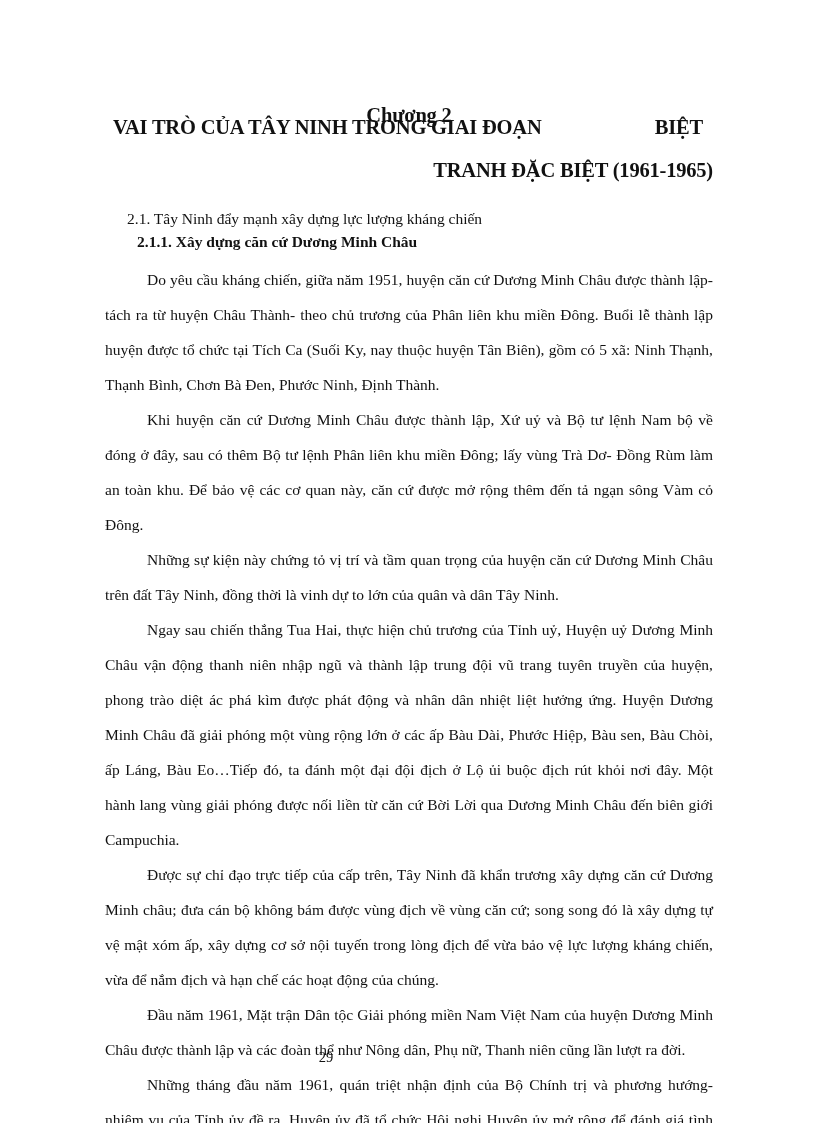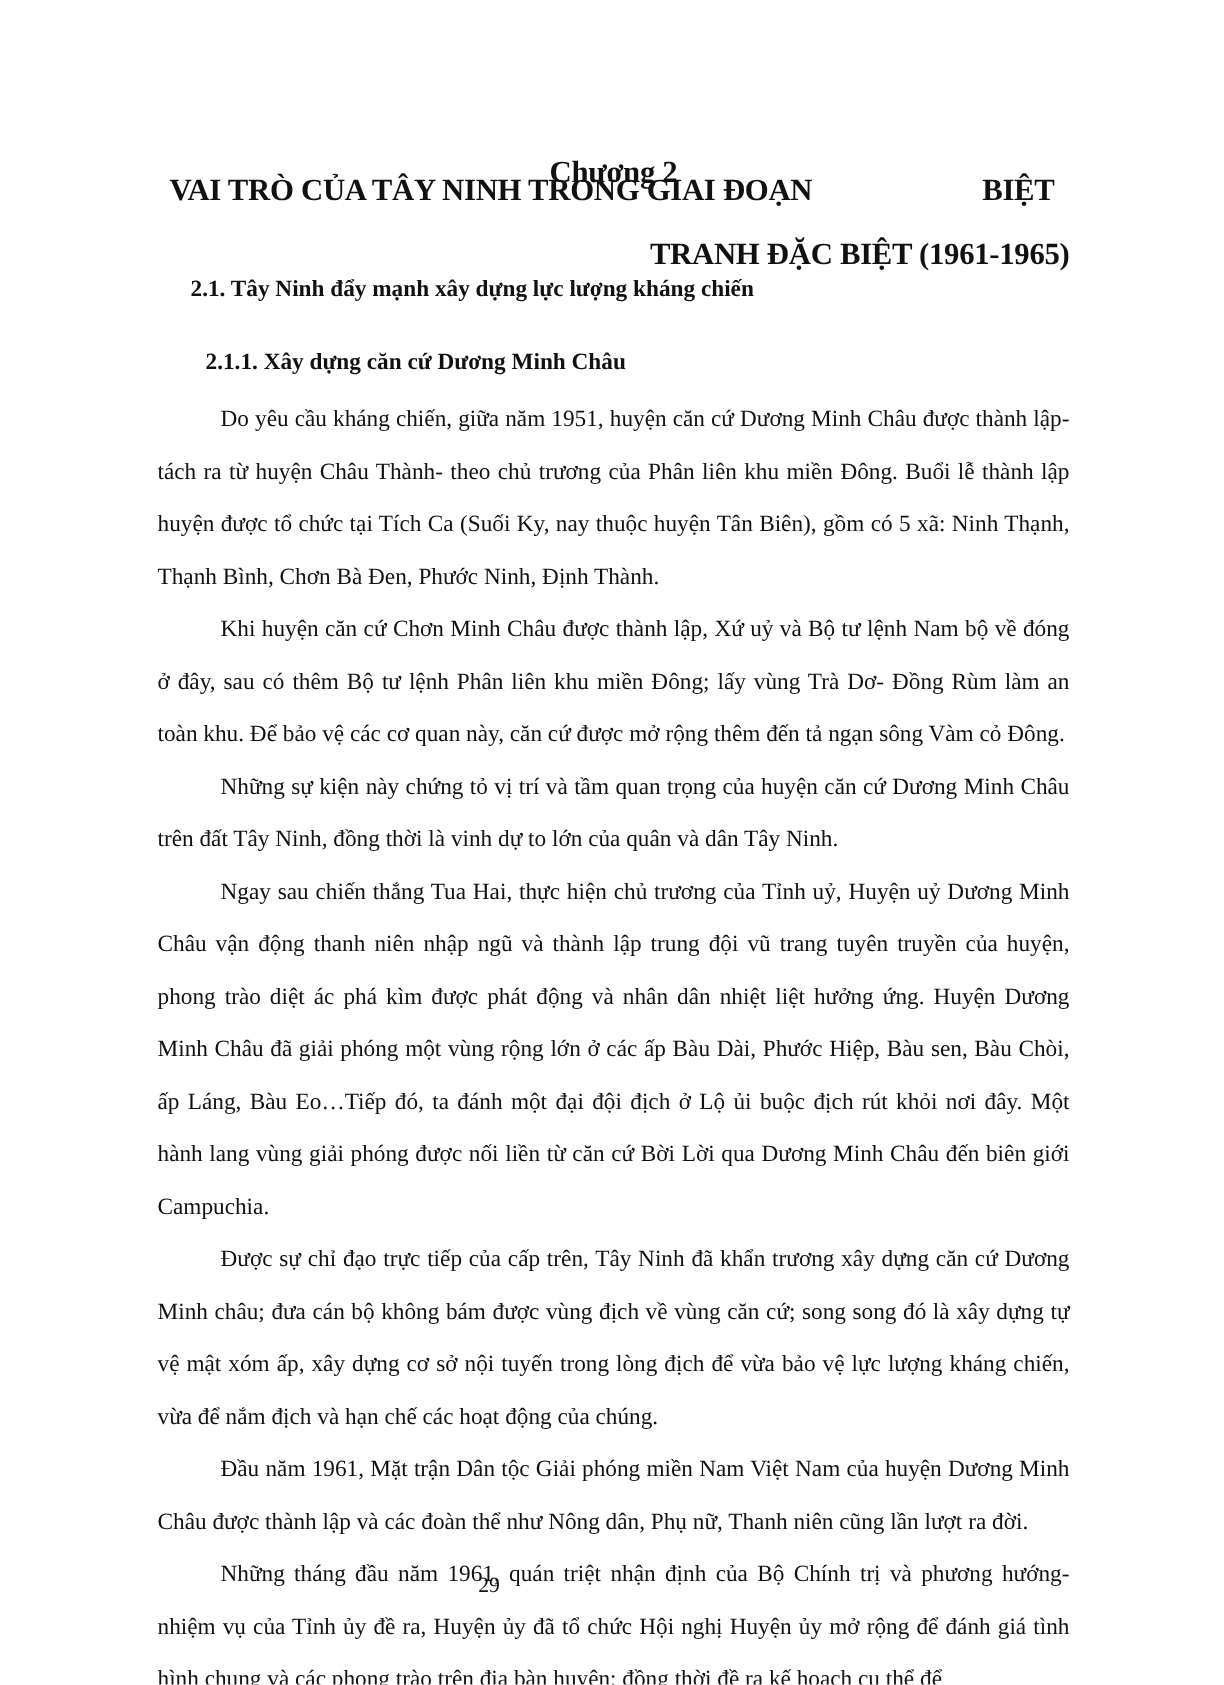--- a/index.html
+++ b/index.html
@@ -49,23 +49,23 @@
       top: 159px;
       left: 0;
       width: 608px;
       text-align: right;
       font-weight: bold;
       font-size: 20.5px;
       letter-spacing: -0.2px;
     }
     .h2 {
       position: absolute;
-      top: 184px;
+      top: 210px;
       left: 22px;
-      font-weight: bold;
+      font-weight: normal;
       font-size: 15.5px;
       white-space: nowrap;
     }
     .h3 {
       position: absolute;
       top: 233px;
       left: 32px;
       font-weight: bold;
       font-size: 15.5px;
       white-space: nowrap;
@@ -101,21 +101,21 @@
     <span>VAI TRÒ CỦA TÂY NINH TRONG GIAI ĐOẠN</span>
     <span>BIỆT</span>
   </div>
   <div class="chapter-title-2">TRANH ĐẶC BIỆT (1961-1965)</div>
 
   <div class="h2">2.1. Tây Ninh đẩy mạnh xây dựng lực lượng kháng chiến</div>
   <div class="h3">2.1.1. Xây dựng căn cứ Dương Minh Châu</div>
 
   <div class="body-text">
     <p>Do yêu cầu kháng chiến, giữa năm 1951, huyện căn cứ Dương Minh Châu được thành lập- tách ra từ huyện Châu Thành- theo chủ trương của Phân liên khu miền Đông. Buổi lễ thành lập huyện được tổ chức tại Tích Ca (Suối Ky, nay thuộc huyện Tân Biên), gồm có 5 xã: Ninh Thạnh, Thạnh Bình, Chơn Bà Đen, Phước Ninh, Định Thành.</p>
-    <p>Khi huyện căn cứ Chơn Minh Châu được thành lập, Xứ uỷ và Bộ tư lệnh Nam bộ về đóng ở đây, sau có thêm Bộ tư lệnh Phân liên khu miền Đông; lấy vùng Trà Dơ- Đồng Rùm làm an toàn khu. Để bảo vệ các cơ quan này, căn cứ được mở rộng thêm đến tả ngạn sông Vàm cỏ Đông.</p>
+    <p>Khi huyện căn cứ Dương Minh Châu được thành lập, Xứ uỷ và Bộ tư lệnh Nam bộ về đóng ở đây, sau có thêm Bộ tư lệnh Phân liên khu miền Đông; lấy vùng Trà Dơ- Đồng Rùm làm an toàn khu. Để bảo vệ các cơ quan này, căn cứ được mở rộng thêm đến tả ngạn sông Vàm cỏ Đông.</p>
     <p>Những sự kiện này chứng tỏ vị trí và tầm quan trọng của huyện căn cứ Dương Minh Châu trên đất Tây Ninh, đồng thời là vinh dự to lớn của quân và dân Tây Ninh.</p>
     <p>Ngay sau chiến thắng Tua Hai, thực hiện chủ trương của Tỉnh uỷ, Huyện uỷ Dương Minh Châu vận động thanh niên nhập ngũ và thành lập trung đội vũ trang tuyên truyền của huyện, phong trào diệt ác phá kìm được phát động và nhân dân nhiệt liệt hưởng ứng. Huyện Dương Minh Châu đã giải phóng một vùng rộng lớn ở các ấp Bàu Dài, Phước Hiệp, Bàu sen, Bàu Chòi, ấp Láng, Bàu Eo…Tiếp đó, ta đánh một đại đội địch ở Lộ ủi buộc địch rút khỏi nơi đây. Một hành lang vùng giải phóng được nối liền từ căn cứ Bời Lời qua Dương Minh Châu đến biên giới Campuchia.</p>
     <p>Được sự chỉ đạo trực tiếp của cấp trên, Tây Ninh đã khẩn trương xây dựng căn cứ Dương Minh châu; đưa cán bộ không bám được vùng địch về vùng căn cứ; song song đó là xây dựng tự vệ mật xóm ấp, xây dựng cơ sở nội tuyến trong lòng địch để vừa  bảo vệ lực lượng kháng chiến, vừa để nắm địch và hạn chế các hoạt động của chúng.</p>
     <p>Đầu năm 1961, Mặt trận Dân tộc Giải phóng miền Nam Việt Nam của huyện Dương Minh Châu được thành lập và các đoàn thể như Nông dân, Phụ nữ, Thanh niên cũng lần lượt ra đời.</p>
     <p>Những tháng đầu năm 1961, quán triệt nhận định của Bộ Chính trị và phương hướng- nhiệm vụ của Tỉnh ủy đề ra, Huyện ủy đã tổ chức Hội nghị Huyện ủy mở rộng để đánh giá tình hình chung và các phong trào trên địa bàn huyện; đồng thời đề ra kế hoạch cụ thể để</p>
   </div>
 </div>
 
 <div class="page-number">29</div>
 

